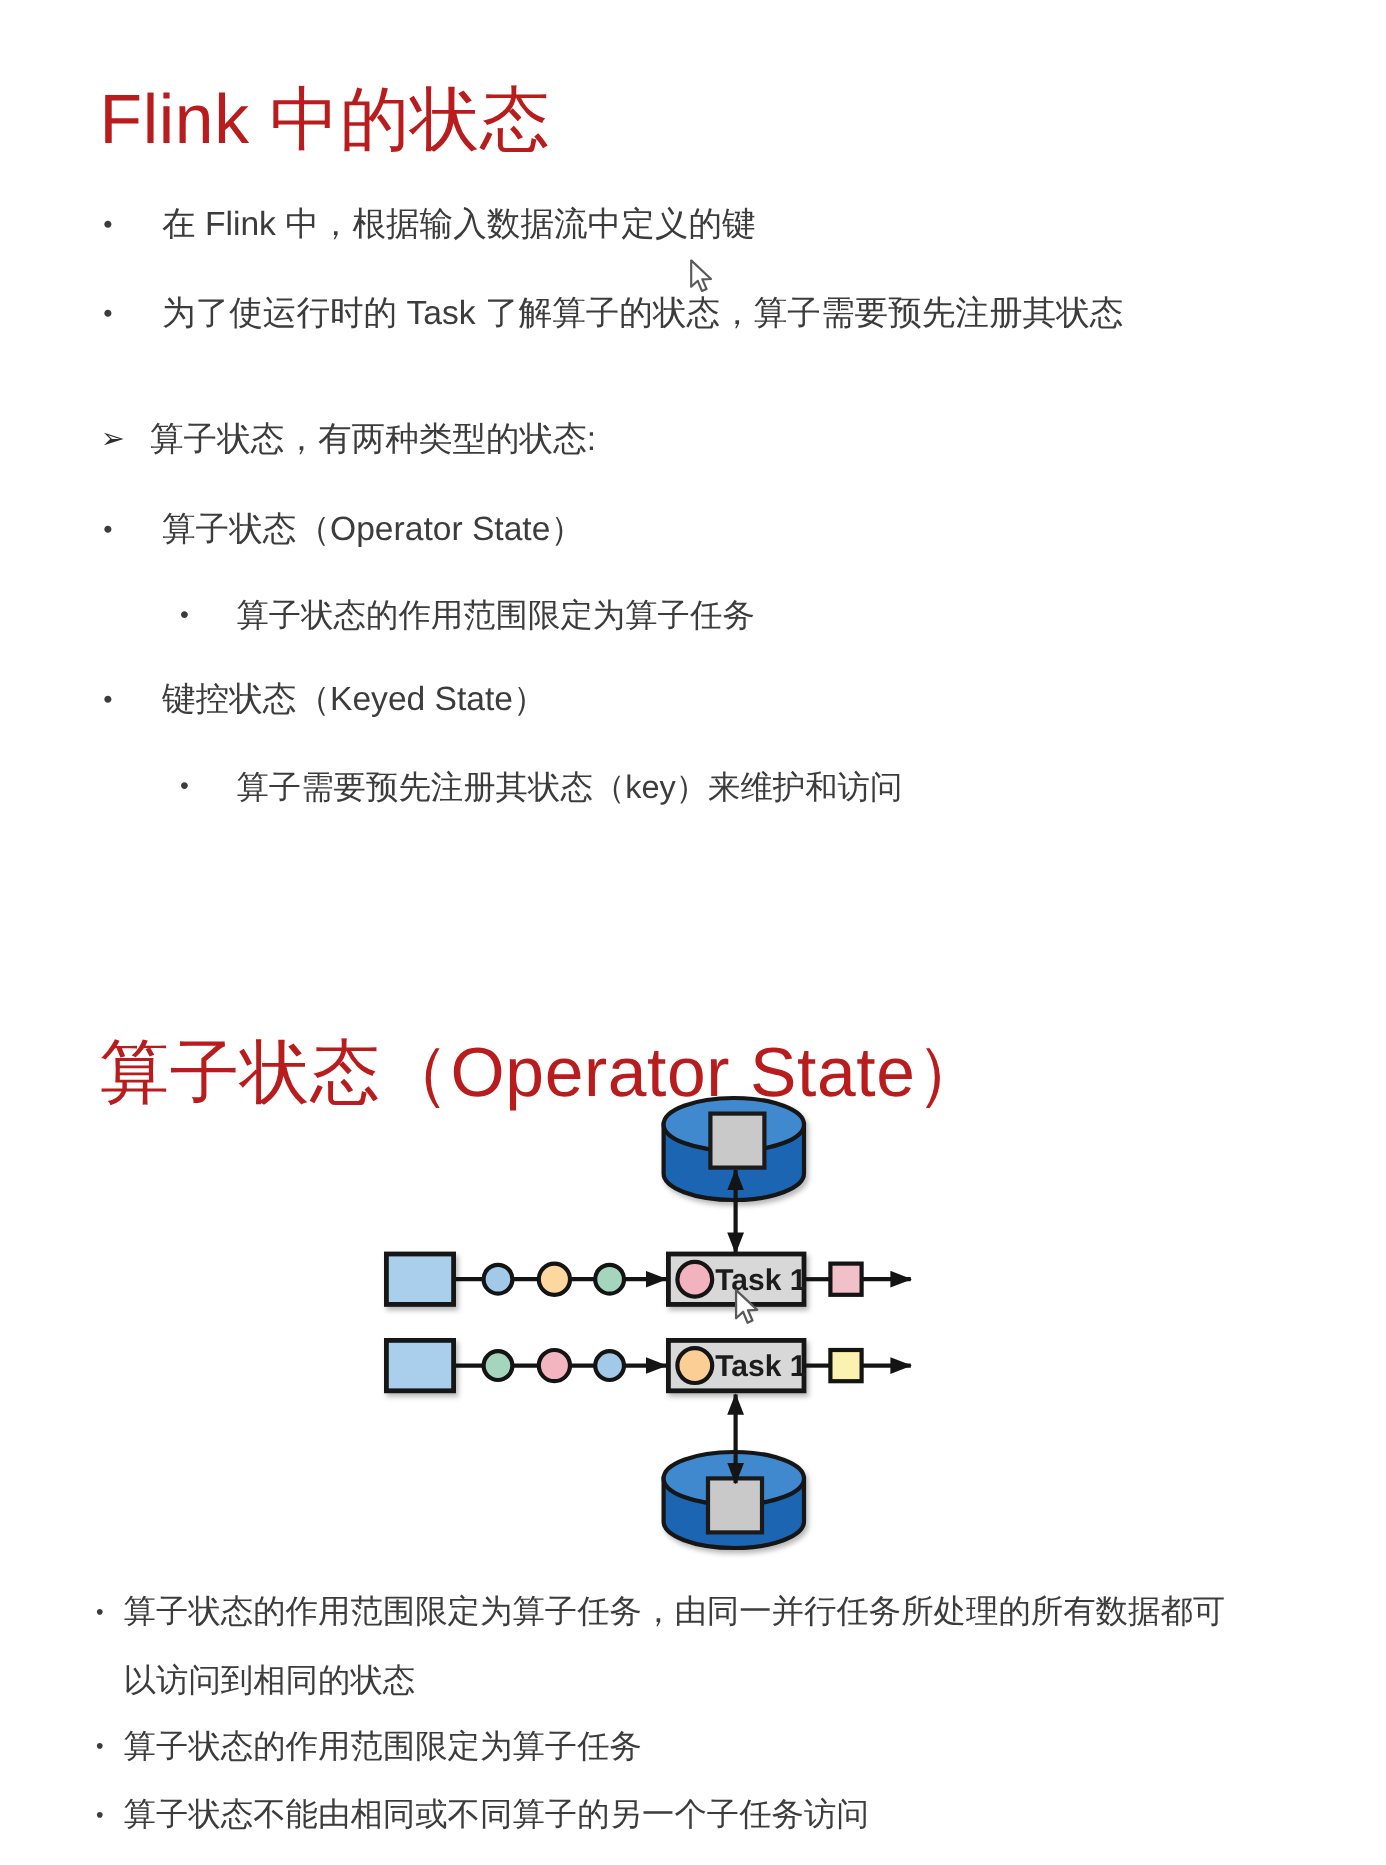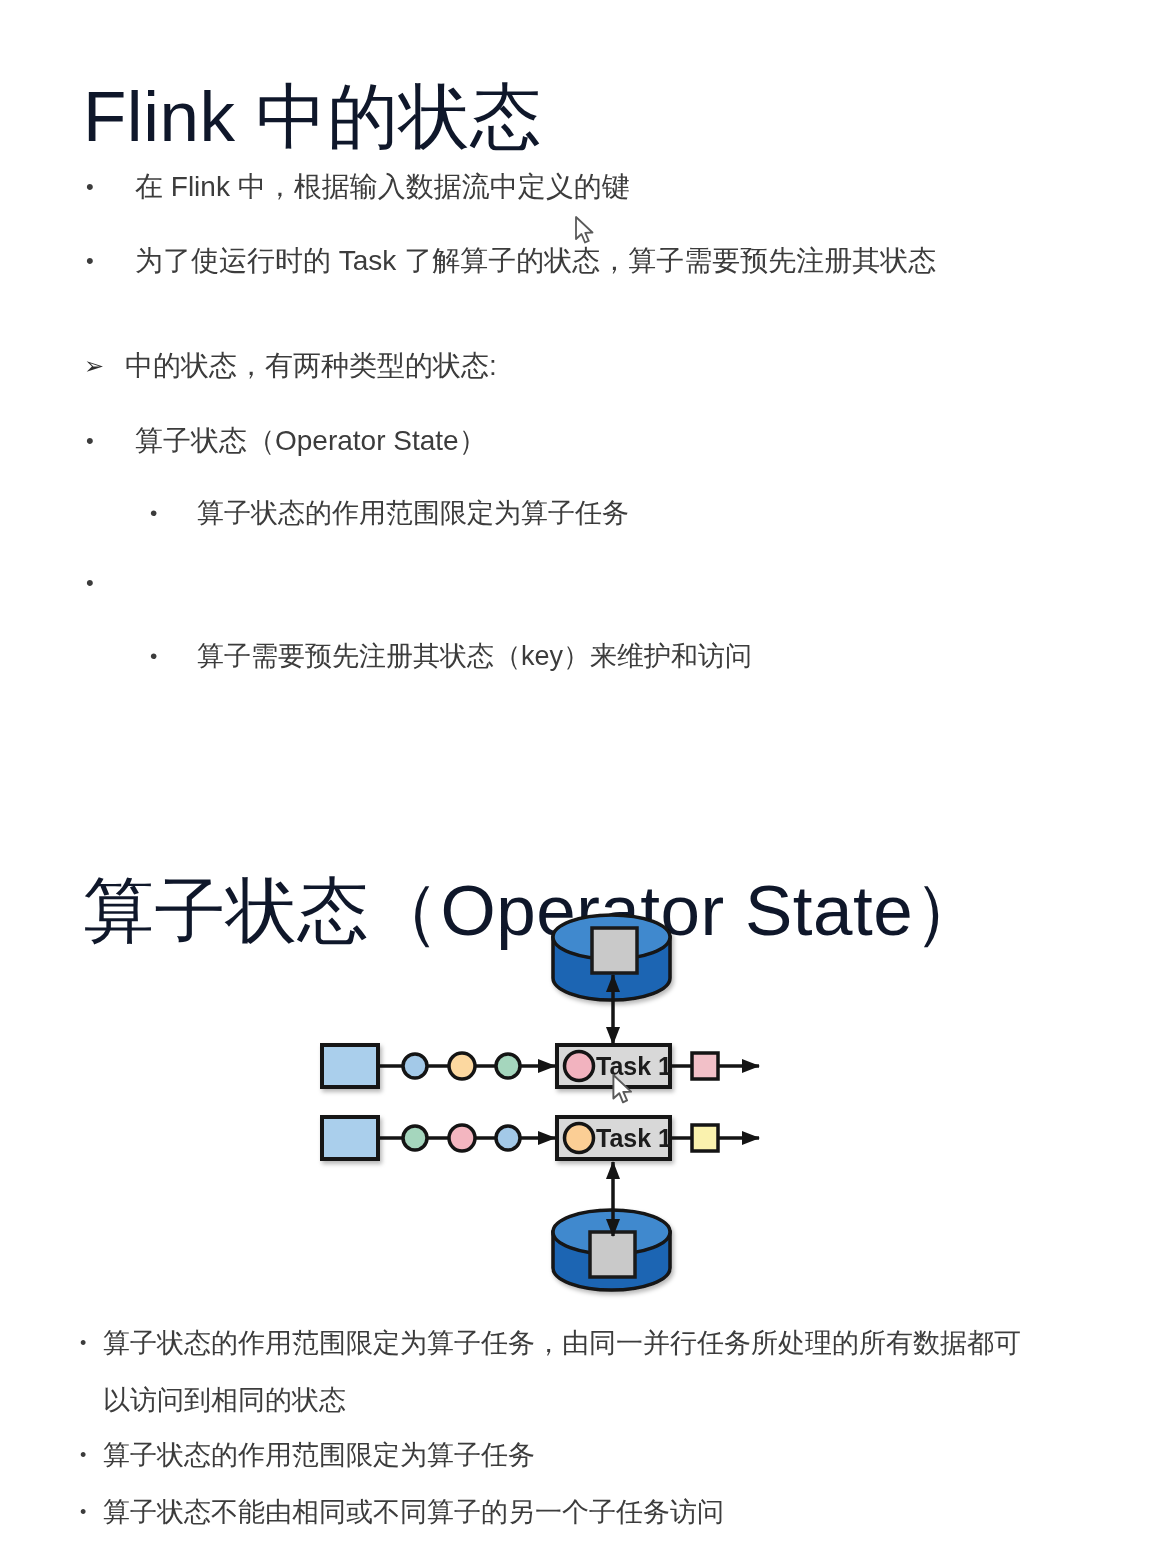--- a/index.html
+++ b/index.html
@@ -3,21 +3,21 @@
 <meta charset="utf-8">
 <style>
   html,body{margin:0;padding:0;}
   body{
     width:1155px;height:1554px;position:relative;background:#ffffff;
     font-family:"Liberation Sans","DejaVu Sans",sans-serif;
     overflow:hidden;
   }
   .slide-title{
     position:absolute;left:83px;
-    font-size:71px;font-weight:400;color:#0f172a;
+    font-size:58px;font-weight:400;color:#b91c1c;
     letter-spacing:0.5px;white-space:nowrap;
   }
   #title1{top:22px;}
   #title2{top:816px;}
   .bullet-row{
     position:absolute;display:flex;align-items:flex-start;
     color:#3c3c3c;font-size:28px;line-height:34px;white-space:nowrap;
   }
   .bullet-row .marker{flex:0 0 auto;display:inline-block;}
   .lvl1{left:86px;}
@@ -47,32 +47,33 @@
 <div class="bullet-row lvl1" style="top:170px">
   <span class="marker">•</span>
   <span class="text">在 Flink 中，根据输入数据流中定义的键</span>
 </div>
 <div class="bullet-row lvl1" style="top:244px">
   <span class="marker">•</span>
   <span class="text">为了使运行时的 Task 了解算子的状态，算子需要预先注册其状态</span>
 </div>
 <div class="bullet-row arrow-row" style="top:349px">
   <span class="marker">➢</span>
-  <span class="text">中的状态，有两种类型的状态:</span>
+  <span class="text">算子状态，有两种类型的状态:</span>
 </div>
 <div class="bullet-row lvl1" style="top:424px">
   <span class="marker">•</span>
   <span class="text">算子状态（Operator State）</span>
 </div>
 <div class="bullet-row lvl2" style="top:496px">
   <span class="marker">•</span>
   <span class="text">算子状态的作用范围限定为算子任务</span>
 </div>
 <div class="bullet-row lvl1" style="top:566px">
   <span class="marker">•</span>
+  <span class="text">键控状态（Keyed State）</span>
 </div>
 <div class="bullet-row lvl2" style="top:639px">
   <span class="marker">•</span>
   <span class="text">算子需要预先注册其状态（key）来维护和访问</span>
 </div>
 
 <h1 class="slide-title" id="title2">算子状态（Operator State）</h1>
 
 <svg id="diagram" width="480" height="395" viewBox="0 0 480 395">
   <defs>

